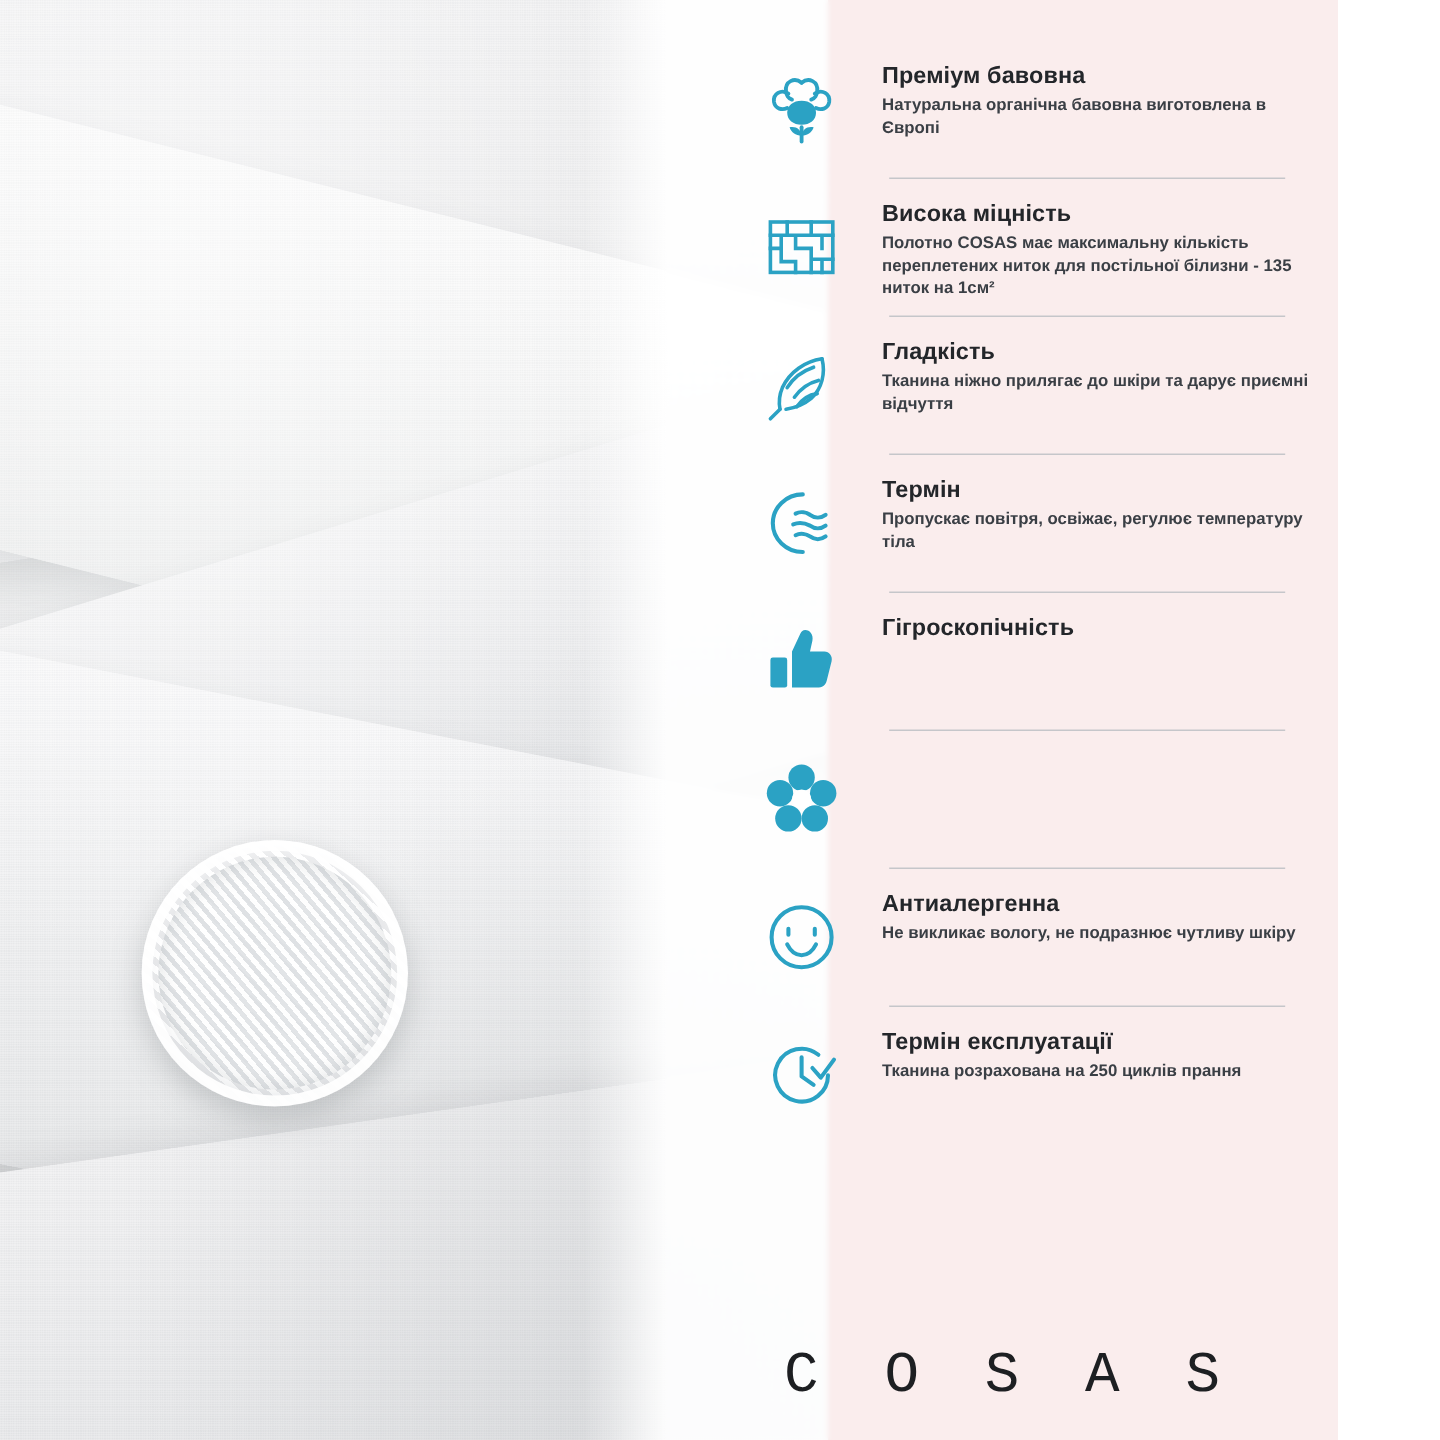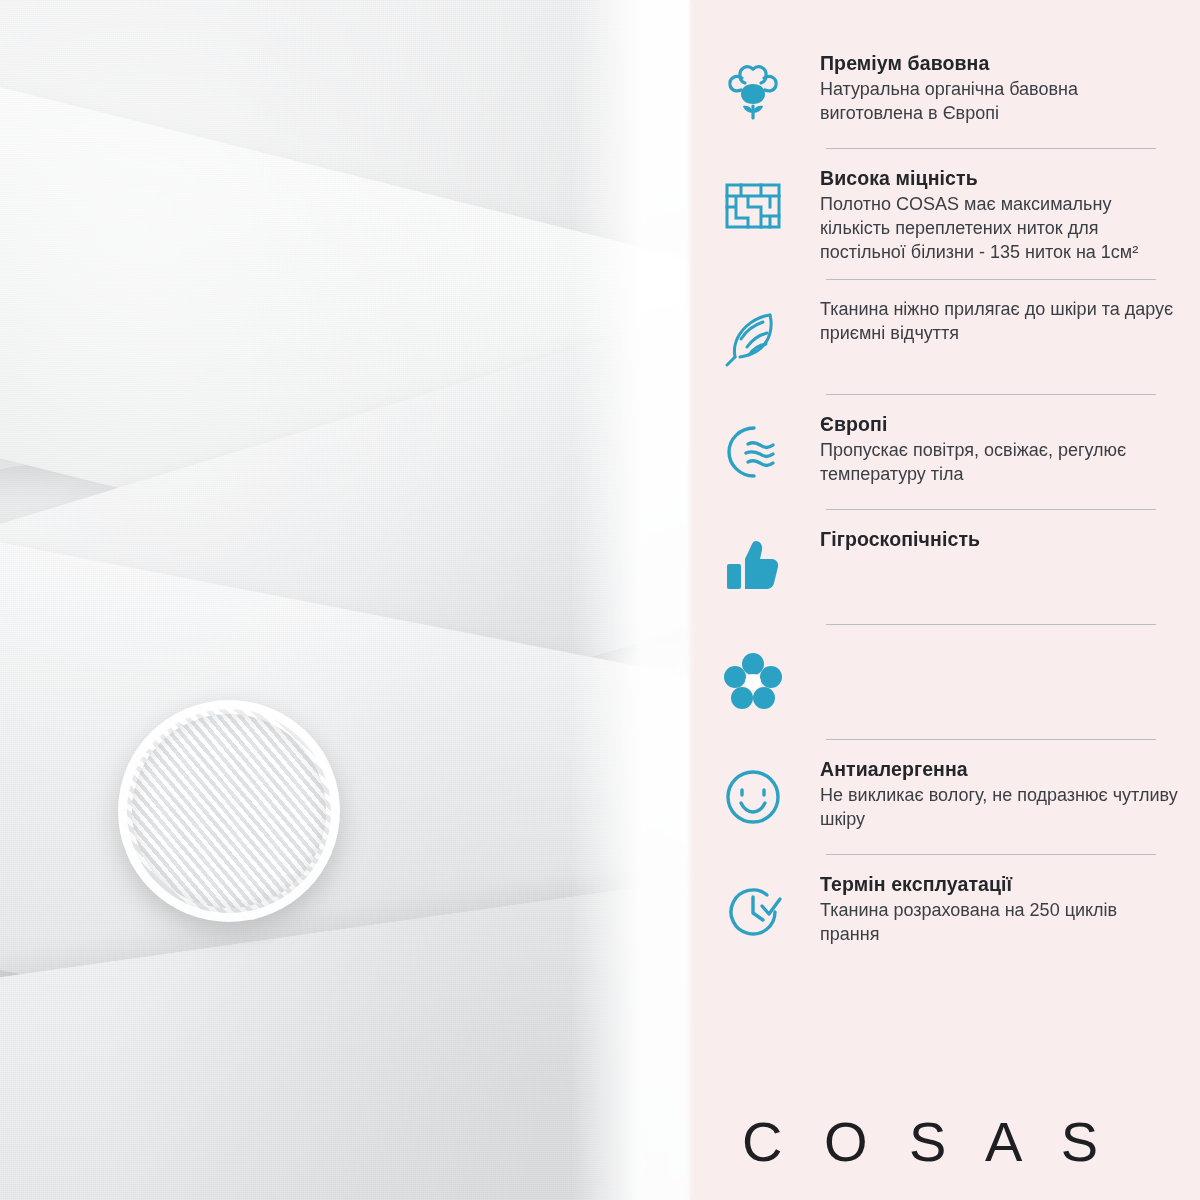--- a/index.html
+++ b/index.html
@@ -7,21 +7,21 @@
   html, body {
     width: 1200px;
     height: 1200px;
     overflow: hidden;
     font-family: "Liberation Sans", sans-serif;
     background: #ffffff;
   }
 
   .poster {
     position: relative;
-    width: 1200px;
+    width: 1115px;
     height: 1200px;
     background: #b91c1c;
     overflow: hidden;
   }
 
   
   .photo {
     position: absolute;
     left: 0; top: 0;
     width: 690px;
@@ -158,43 +158,43 @@
   .feature .txt { flex: 1 1 auto; padding-top: 4px; }
 
   .feature h3 {
     font-size: 19.5px;
     font-weight: bold;
     color: #23262a;
     letter-spacing: 0.1px;
     margin-bottom: 3px;
   }
   .feature p {
-    font-size: 18px;
+    font-size: 14px;
     line-height: 1.33;
     color: #3a3f45;
-    font-weight: 400;
+    font-weight: 700;
   }
 
   .divider {
     height: 1px;
     background: #b9bec3;
     width: 330px;
     margin-left: 116px;
   }
 
   .brand {
     position: absolute;
     left: 0; right: 0;
     bottom: 26px;
     text-align: center;
     color: #1d1f22;
   }
   .brand .wordmark {
-    font-family: Liberation Sans, sans-serif;
-    font-size: 56px;
+    font-family: Liberation Mono, monospace;
+    font-size: 48px;
     letter-spacing: 13px;
     padding-left: 13px;
     font-weight: 400;
   }
 </style>
 </head>
 <body>
 
 <div class="poster">
 
@@ -255,37 +255,38 @@
           <svg width="70" height="70" viewBox="0 0 70 70" fill="none" stroke="currentColor" stroke-width="3" stroke-linecap="round" stroke-linejoin="round">
             <path d="M52 13c-14 2-27 11-33 24-3 7-3 13-2 18"></path>
             <path d="M52 13c3 12 0 25-9 33-6 5-14 8-21 9"></path>
             <path d="M17 55L9 63"></path>
             <path d="M45 20c-9 3-17 9-22 17"></path>
             <path d="M49 31c-8 2-15 7-20 14"></path>
             <path d="M48 42c-7 1-13 5-17 11"></path>
           </svg>
         </div>
         <div class="txt">
+          <h3>Гладкість</h3>
           <p>Тканина ніжно прилягає до шкіри та дарує приємні відчуття</p>
         </div>
       </div>
 
       <div class="divider"></div>
 
       <div class="feature">
         <div class="icon">
           <svg width="70" height="70" viewBox="0 0 70 70" fill="none" stroke="currentColor" stroke-width="3.4" stroke-linecap="round" stroke-linejoin="round">
             <path d="M36 11C22 11 11 22 11 35s11 24 25 24"></path>
             <path d="M30 27c4-2 9-1 12 1 4 3 9 3 13 0"></path>
             <path d="M28 36c5-2 10-1 14 1 4 3 9 3 13 0"></path>
             <path d="M30 45c4-2 9-1 12 1 4 3 9 3 13 0"></path>
           </svg>
         </div>
         <div class="txt">
-          <h3>Європі</h3>
+          <h3>Термін</h3>
           <p>Пропускає повітря, освіжає, регулює температуру тіла</p>
         </div>
       </div>
 
       <div class="divider"></div>
 
       <div class="feature">
         <div class="icon">
           <svg width="70" height="70" viewBox="0 0 70 70" fill="currentColor">
             <rect x="9" y="32" width="14" height="25" rx="2"></rect>

